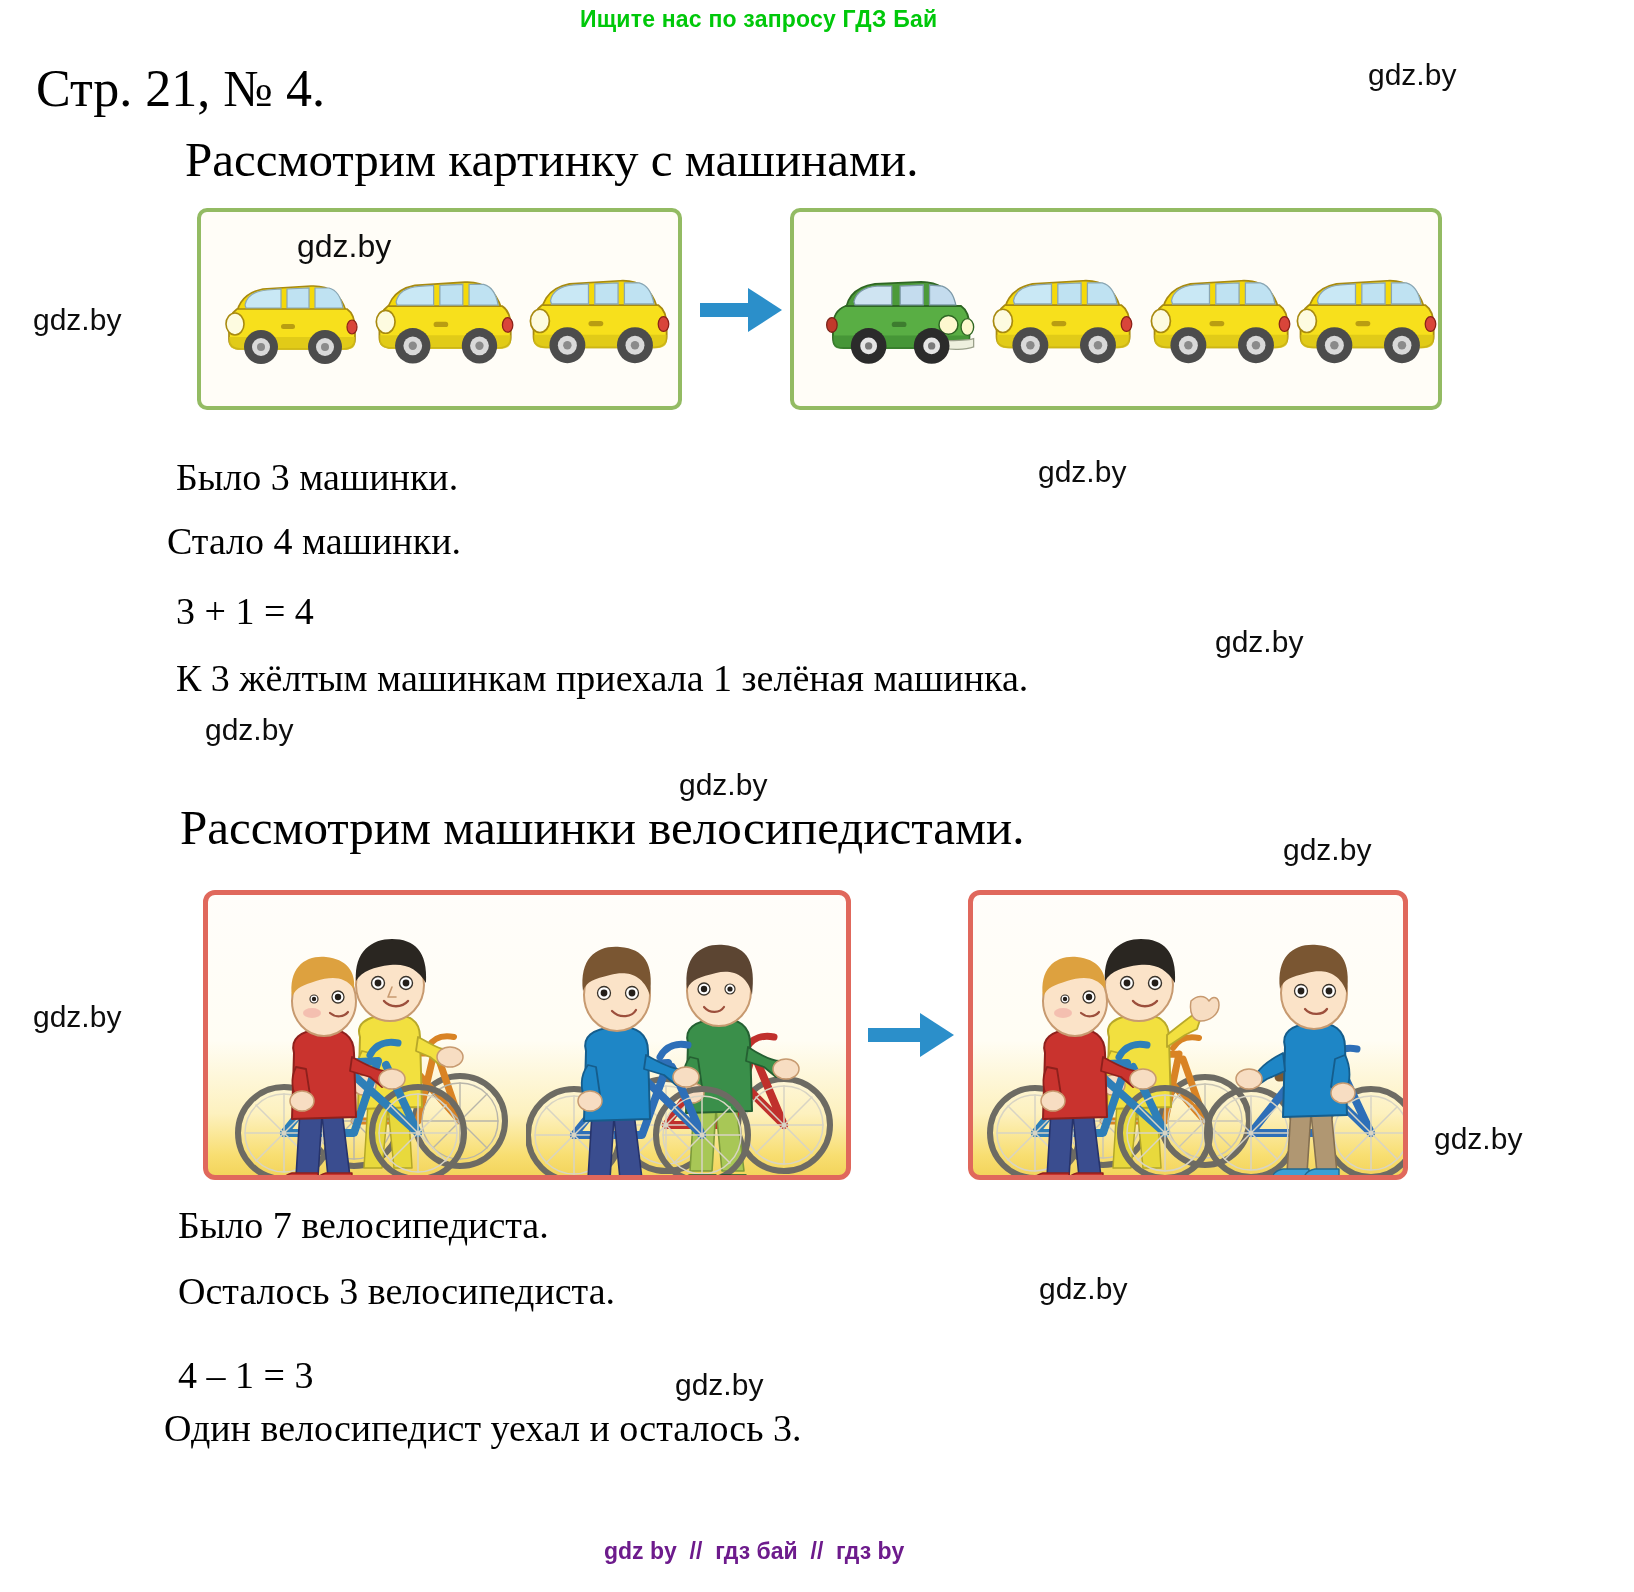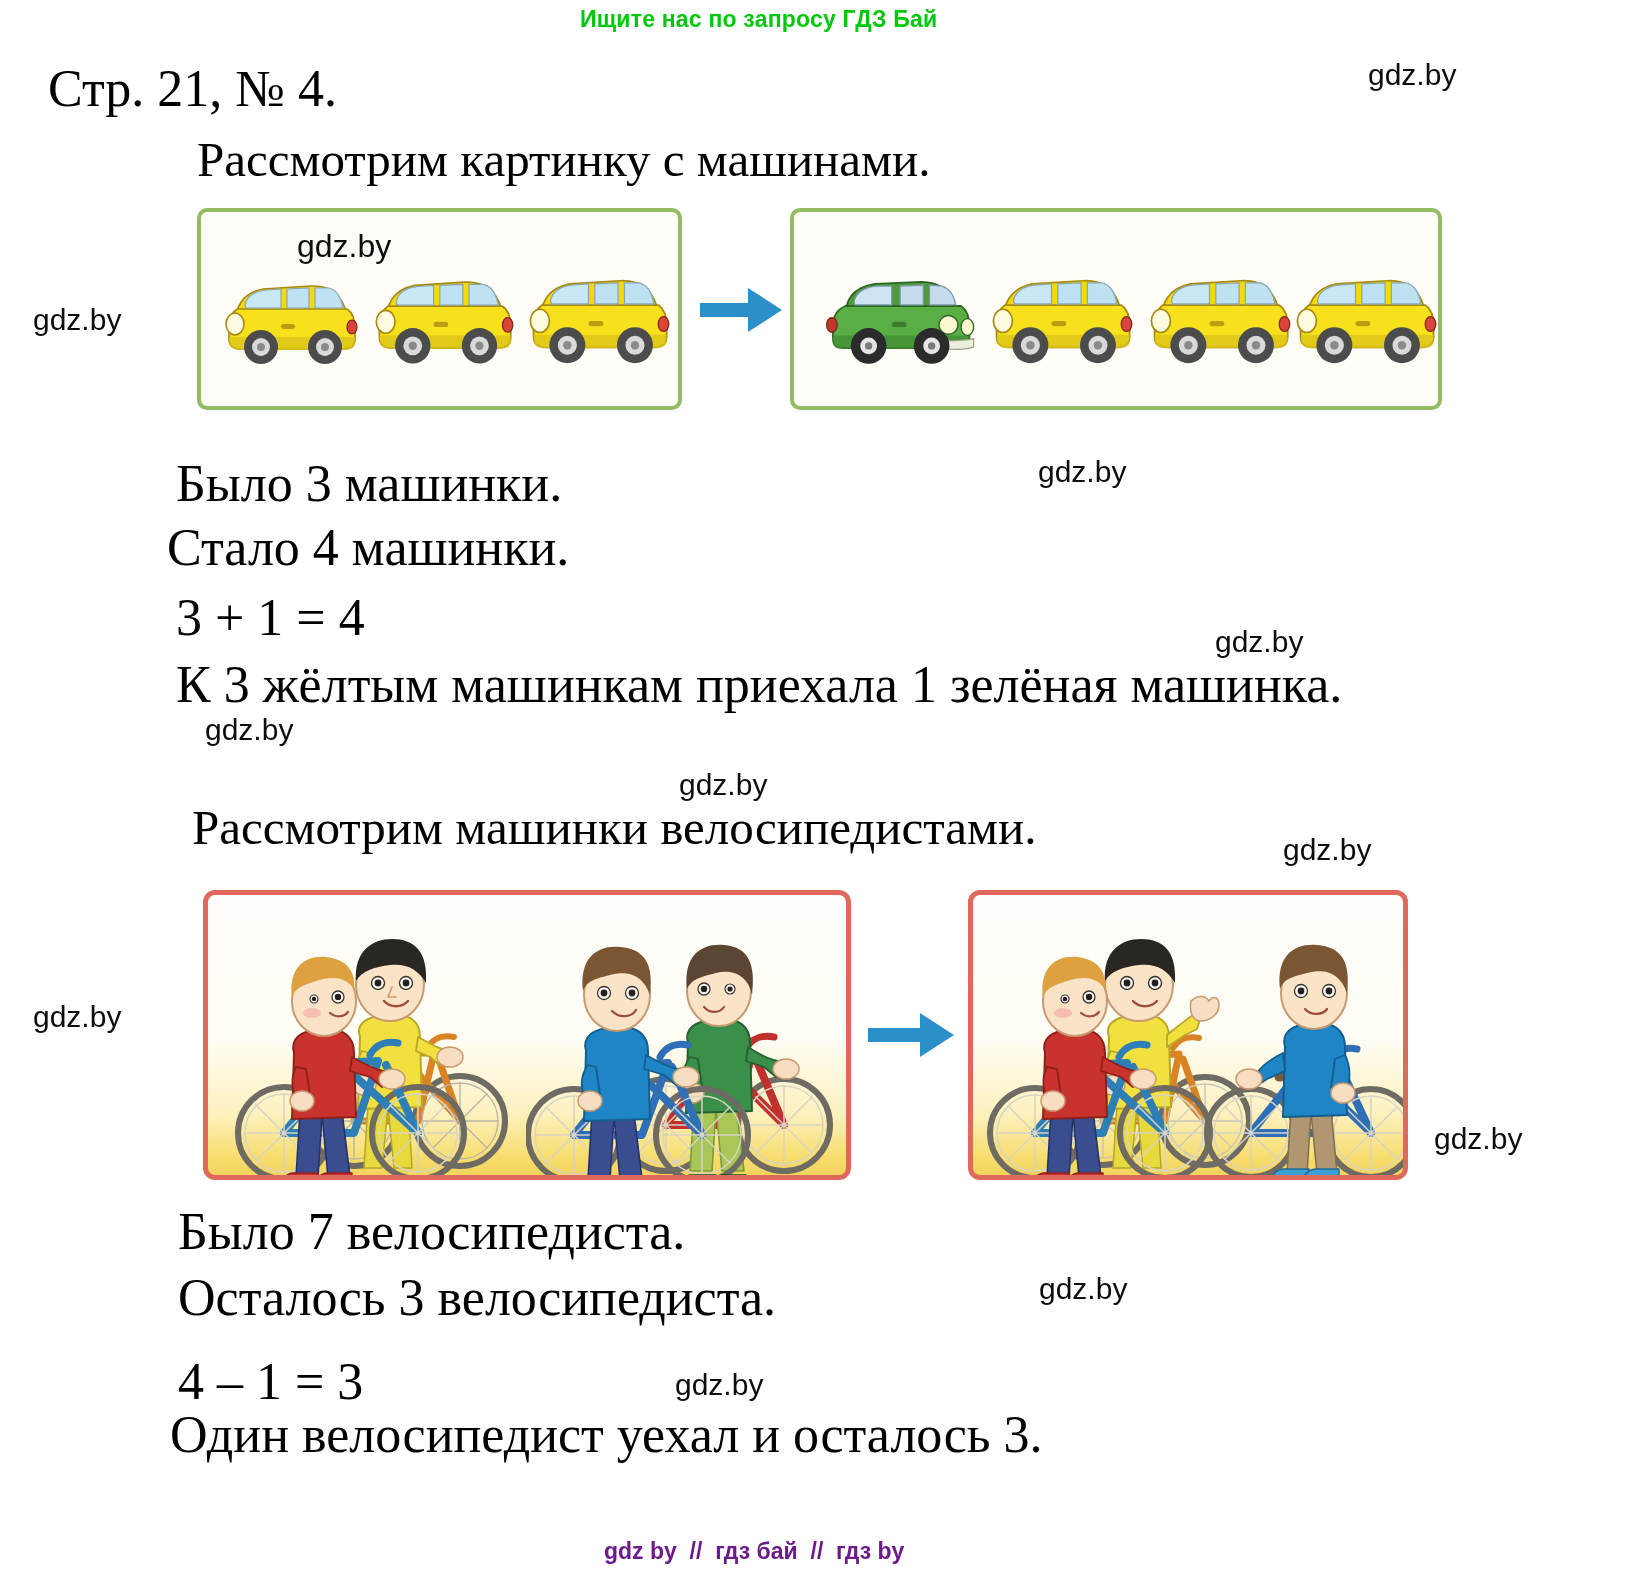--- a/index.html
+++ b/index.html
@@ -31,24 +31,24 @@
     font-family:"Liberation Sans", sans-serif;
     white-space:pre;
     text-align:right;
   }
 
   
   .txt{
     font-family:"Liberation Serif", serif;
     color:#000;
     white-space:nowrap;
-    font-size:52px;
+    font-size:38px;
     line-height:1;
   }
-  .txt-title{font-size:49px;margin-left:12px;}
+  .txt-title{font-size:49px;}
 
   
   .panel{
     box-sizing:border-box;
     background:#fffdf7;
   }
   .panel-green{
     border:4px solid #93bb63;
     border-radius:10px;
   }
@@ -526,15 +526,15 @@
         <path d="M304 244 C294 246 290 254 296 256 L330 256 L330 244 Z" fill="#3aa0d6" stroke="#22688f" stroke-width="1.4"></path>
         <path d="M336 244 C326 246 322 254 328 256 L360 256 L360 244 Z" fill="#3aa0d6" stroke="#22688f" stroke-width="1.4"></path>
       </g>
     </svg>
   </div>
 </div>
 
 <div class="abs txt" style="left:178px;top:1206px;">Было 7 велосипедиста.</div>
 <div class="abs txt" style="left:178px;top:1272px;">Осталось 3 велосипедиста.</div>
 <div class="abs txt" style="left:178px;top:1340px;margin-top:16px;">4 – 1 = 3</div>
-<div class="abs txt" style="left:170px;top:1409px;">Один велосипедист уехал и осталось 3.</div>
+<div class="abs txt" style="left:164px;top:1409px;">Один велосипедист уехал и осталось 3.</div>
 
 <div class="abs wm-foot" style="left:604px;top:1538px;">gdz by  //  гдз бай  //  гдз by</div>
 
 </body></html>

